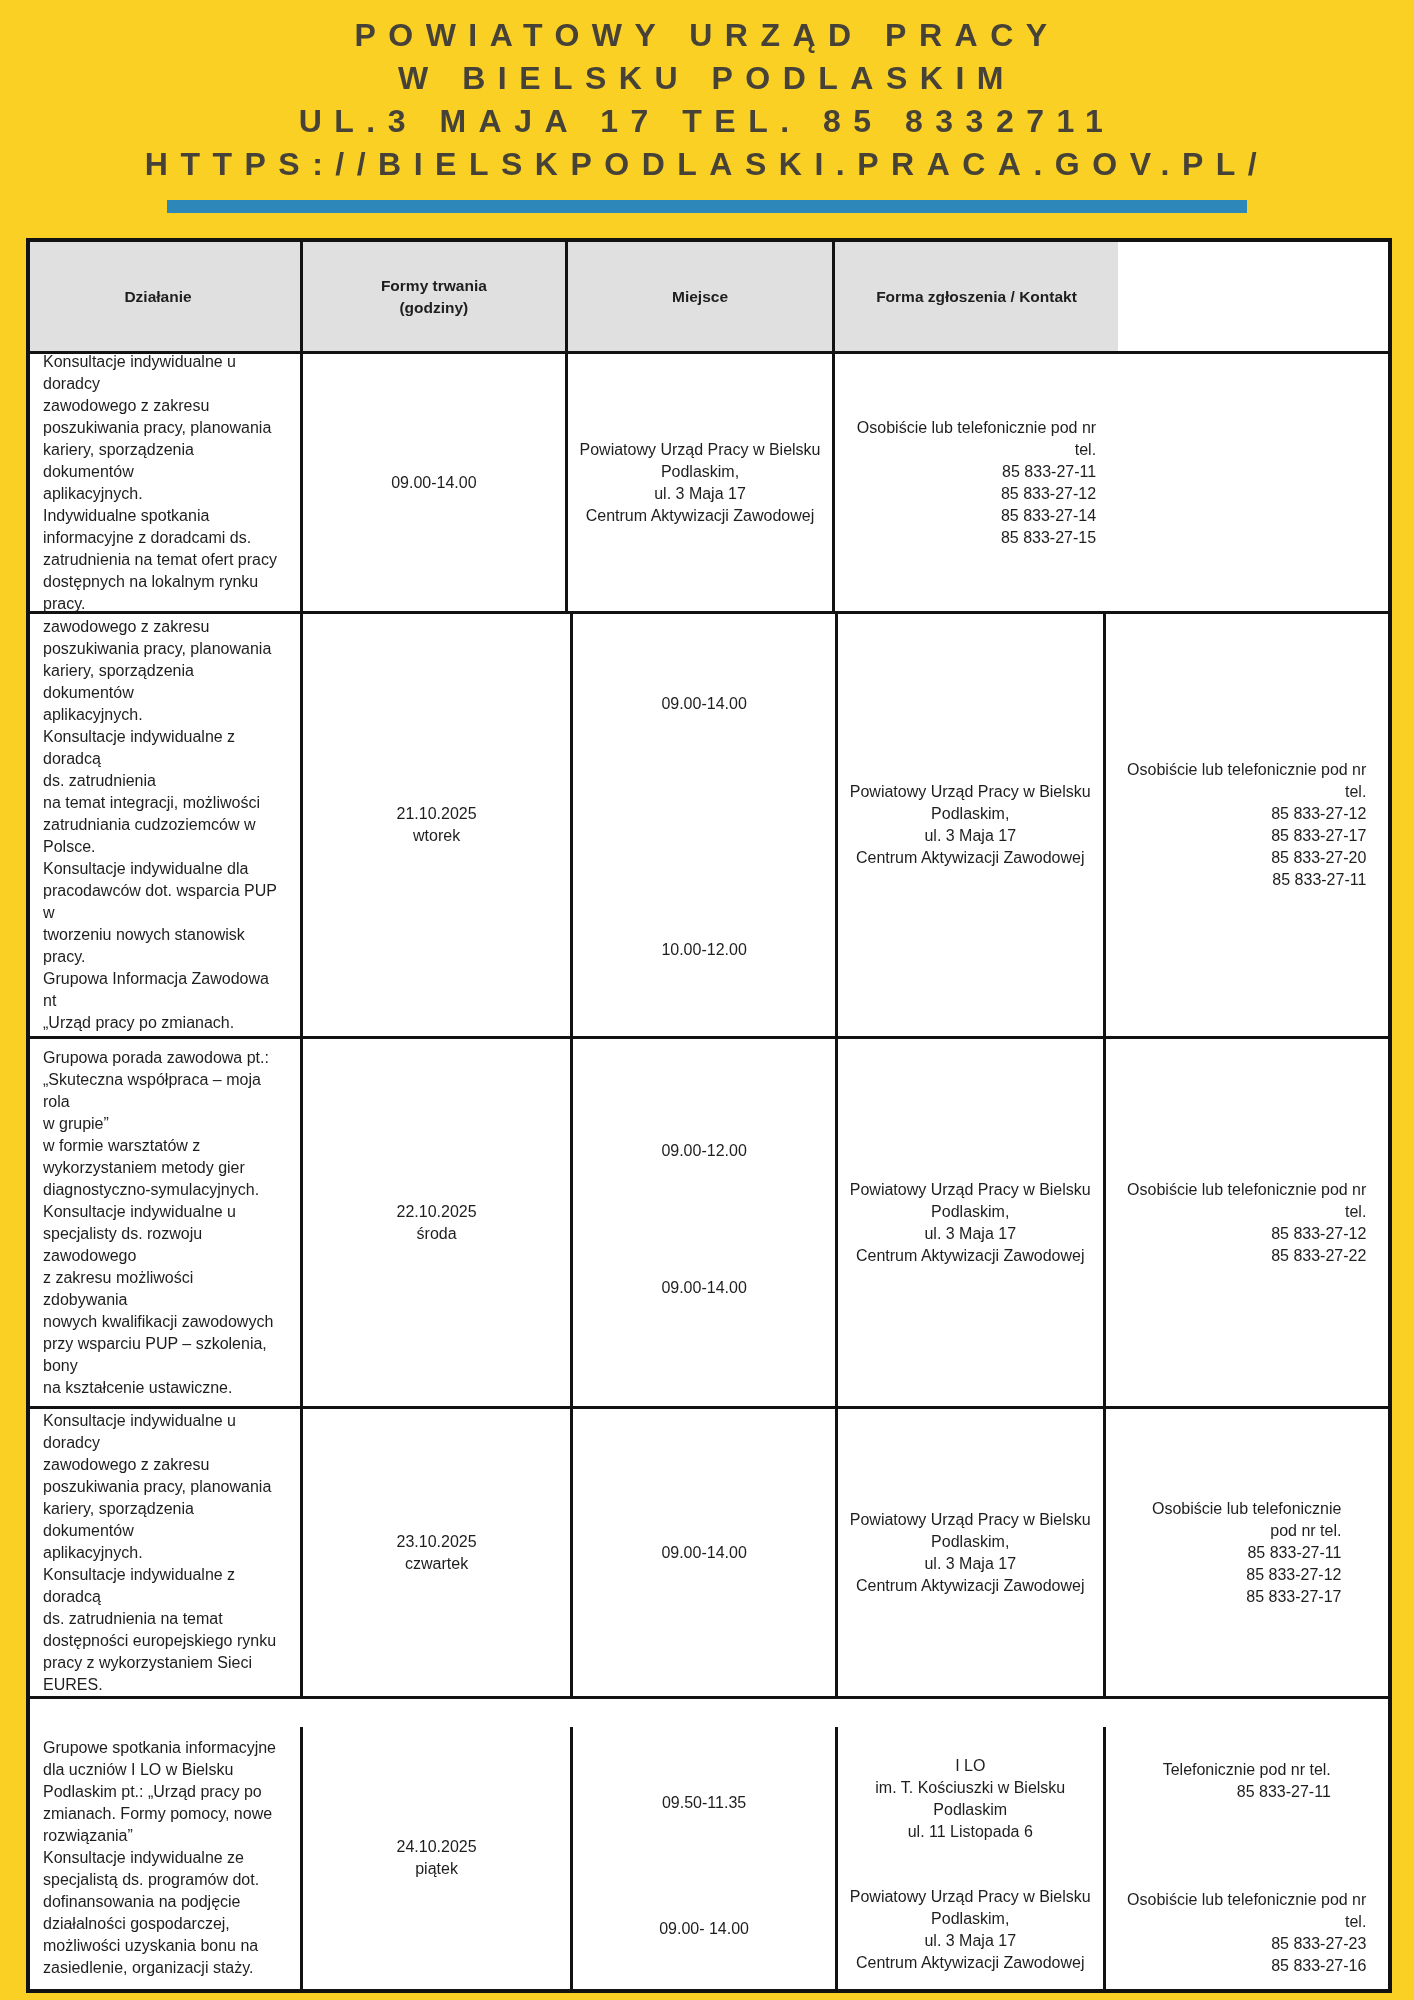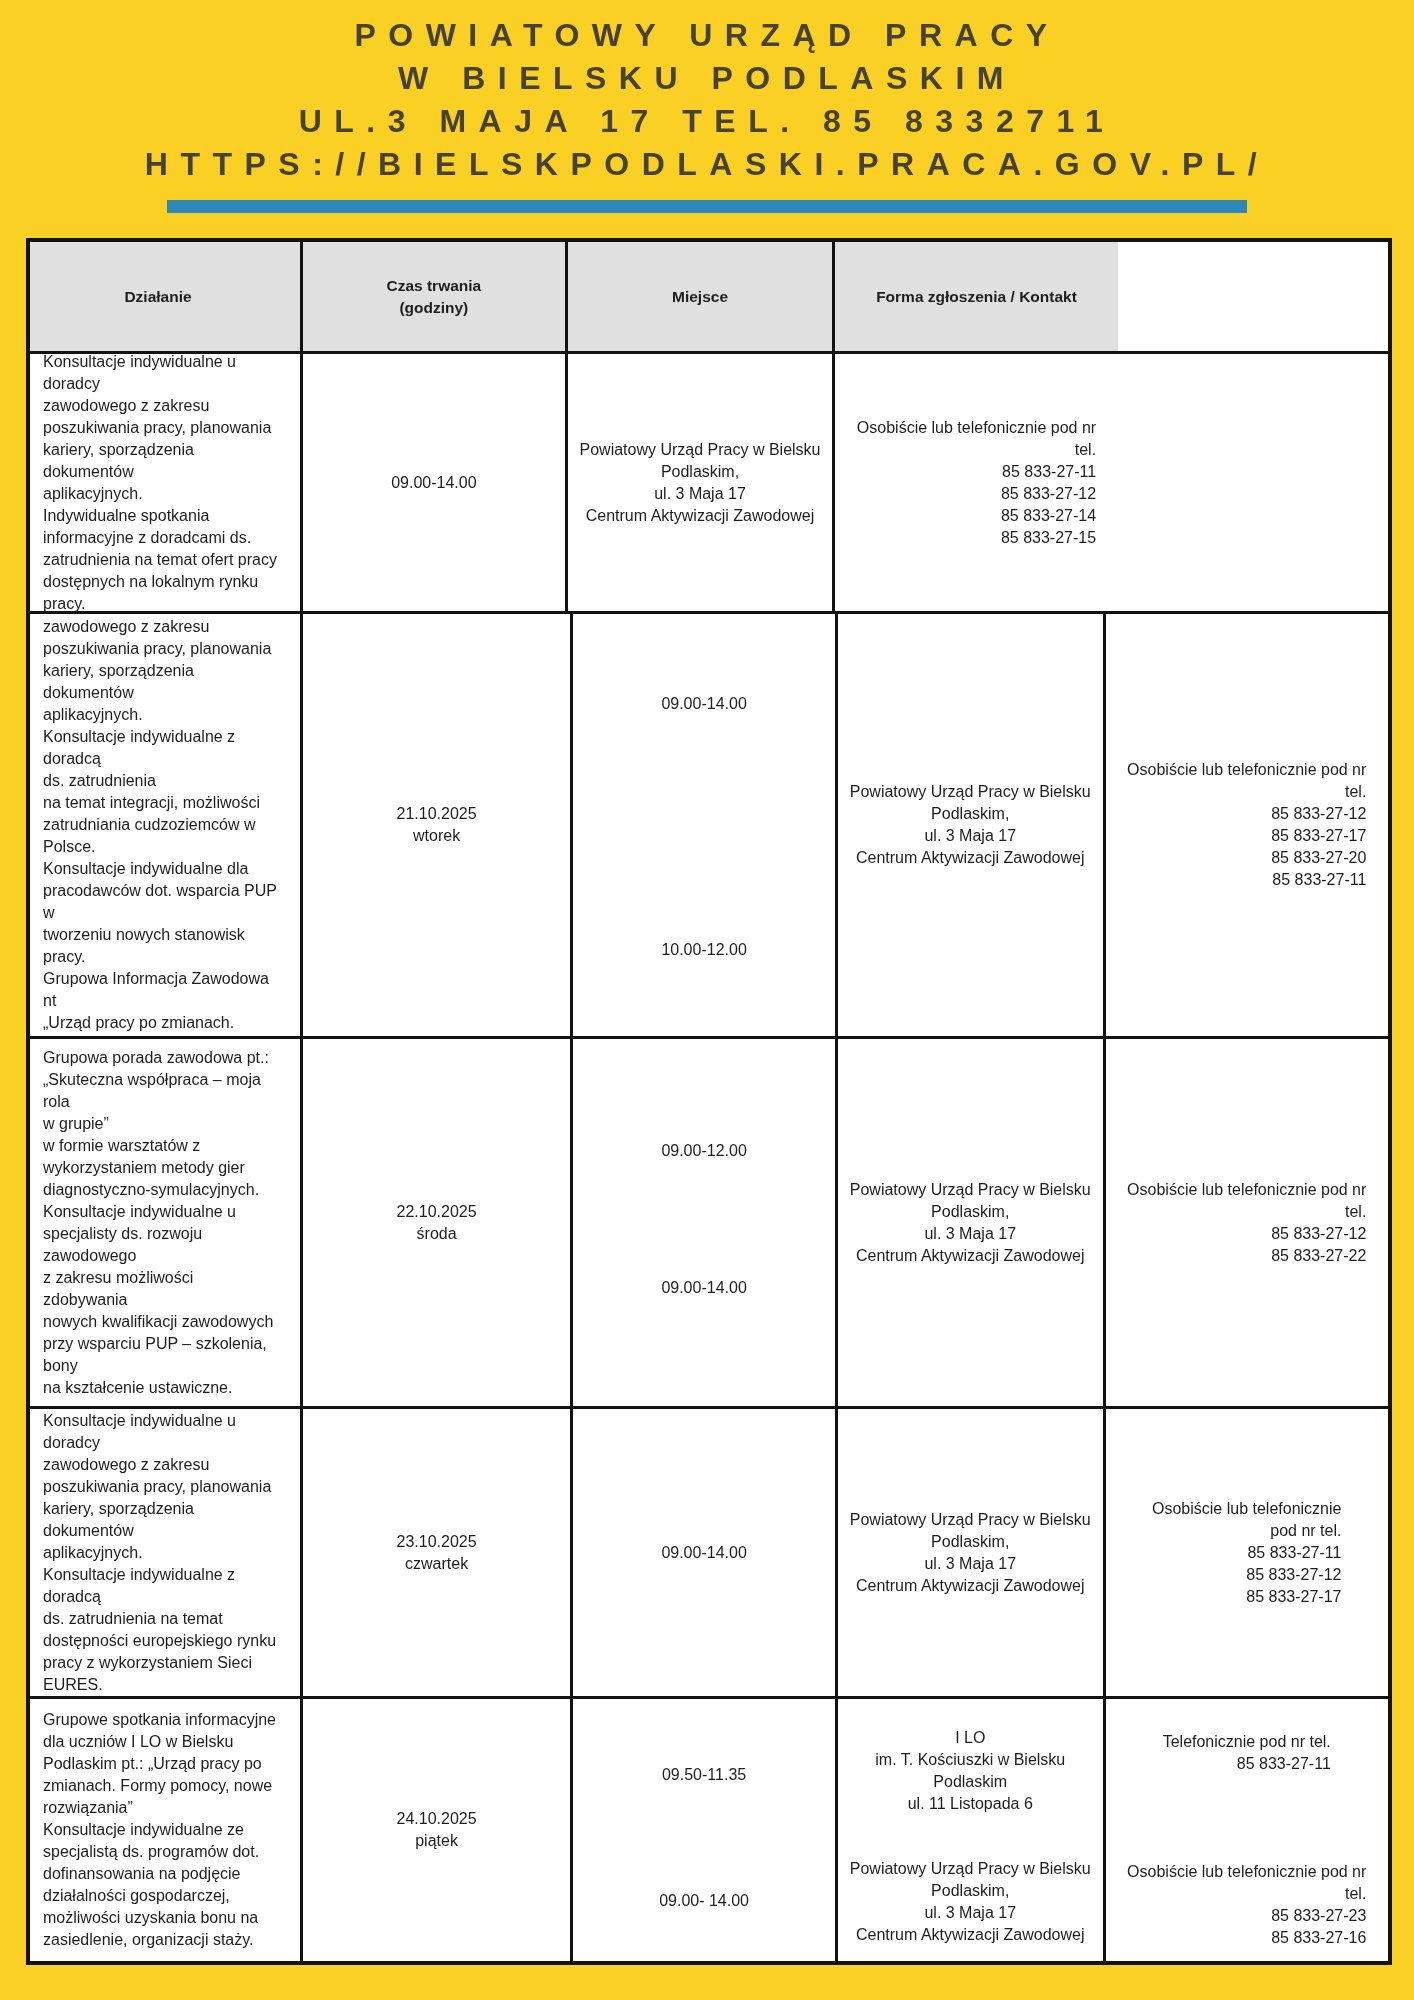--- a/index.html
+++ b/index.html
@@ -53,21 +53,21 @@
   .c3 { width:19.5%; }
   .c4 { width:19.7%; }
   .c5 { width:20.8%;text-align:right; }
   .thead { height:112px; }
   .thead .td { background:#E0E0E0; font-weight:bold; font-size:15.5px; }
   .thead .c1 { align-items:center; text-align:center; padding-left:6px; }
   .r1 { height:260px; }
   .r2 { height:425px; }
   .r3 { height:370px; }
   .r4 { height:290px; }
-  .r5 { height:262px; }
+  .r5 { height:262px;margin-top:28px; }
   
   .top-align { justify-content:flex-start; }
   .r2 .cell-time .b1 { margin-top:73px; }
   .r2 .cell-time .b2 { margin-top:224px; }
   .r3 .cell-time .b1 { margin-top:95px; }
   .r3 .cell-time .b2 { margin-top:115px; }
   .r5 .cell-time .b1 { margin-top:59px; }
   .r5 .cell-time .b2 { margin-top:104px; }
   .r5 .cell-place .b1 { margin-top:22px; }
   .r5 .cell-place .b2 { margin-top:43px; }
@@ -82,21 +82,21 @@
   <div class="banner-line">W BIELSKU PODLASKIM</div>
   <div class="banner-line">UL.3 MAJA 17 TEL. 85 8332711</div>
   <div class="banner-line">HTTPS://BIELSKPODLASKI.PRACA.GOV.PL/</div>
   <div class="divider"></div>
 </header>
 
 <div class="table">
 
   <div class="tr thead">
     <div class="td c1">Działanie</div>
-    <div class="td c3 txt">Czas trwania
+    <div class="td c3 txt">Formy trwania
 (godziny)</div>
     <div class="td c4">Miejsce</div>
     <div class="td c5">Forma zgłoszenia / Kontakt</div>
   </div>
 
   <div class="tr r1">
     <div class="td c1 cell-activity">
         <div class="txt">Konsultacje indywidualne u doradcy
 zawodowego z zakresu
 poszukiwania pracy, planowania

